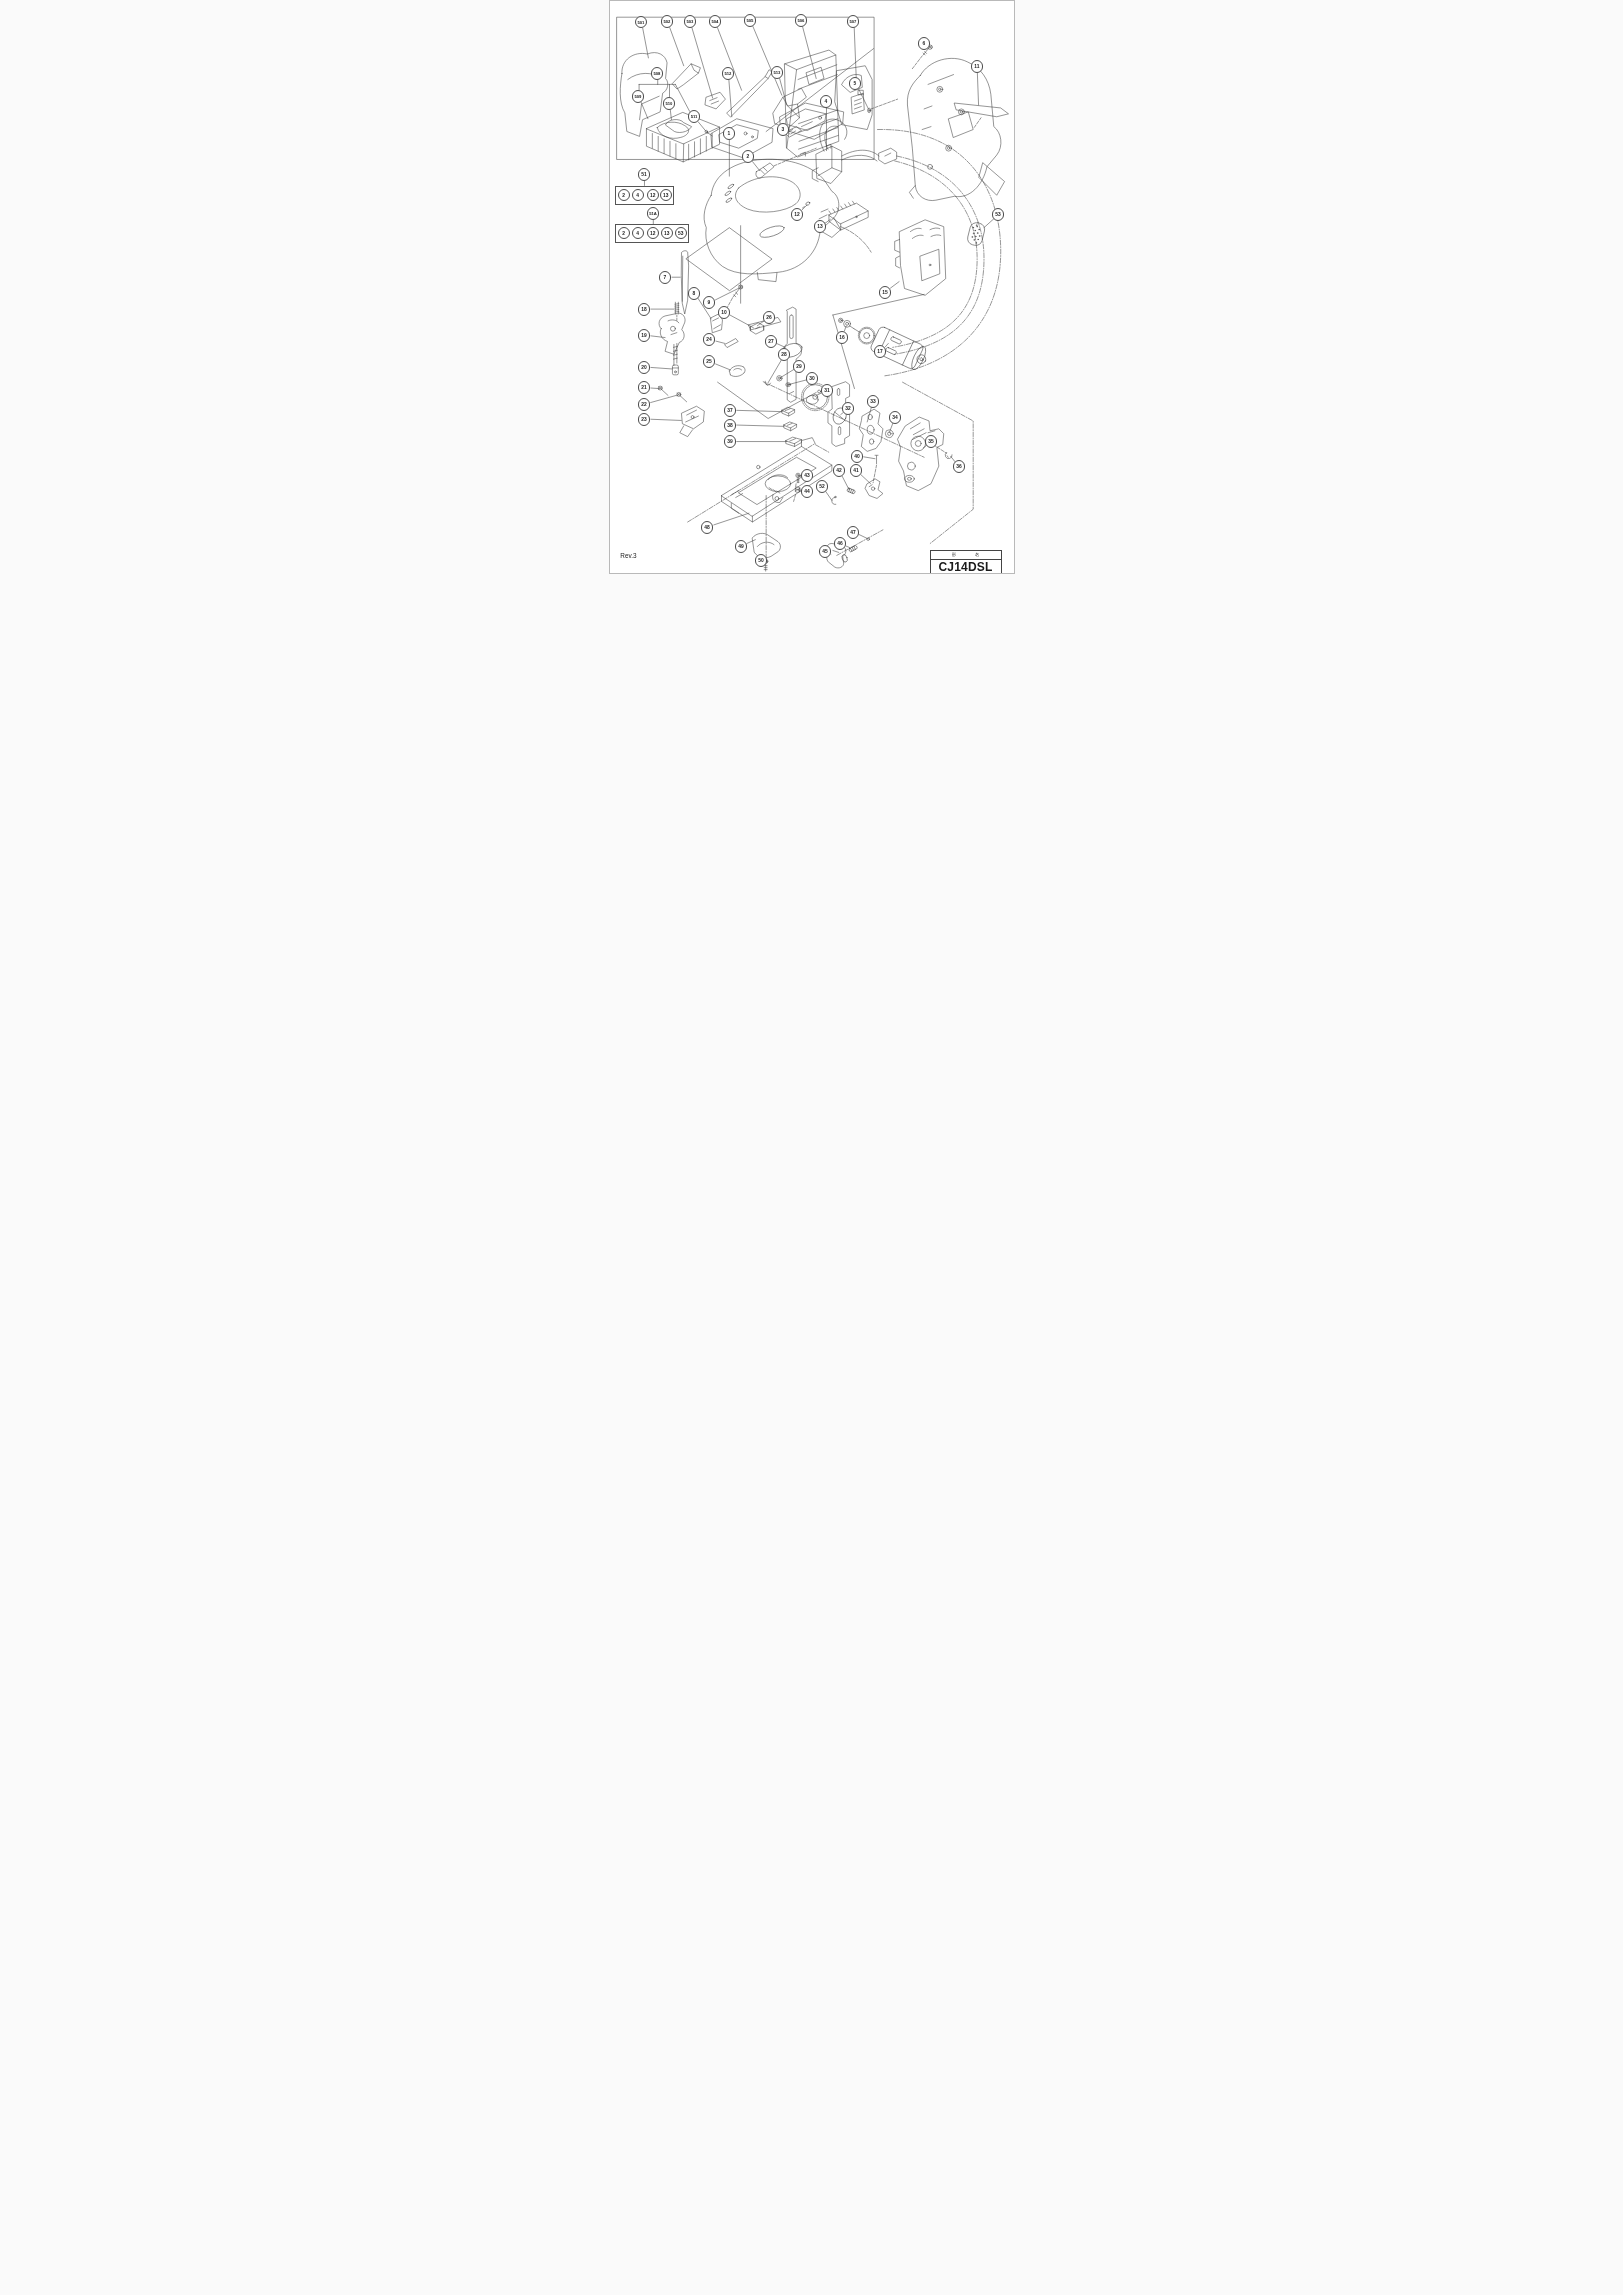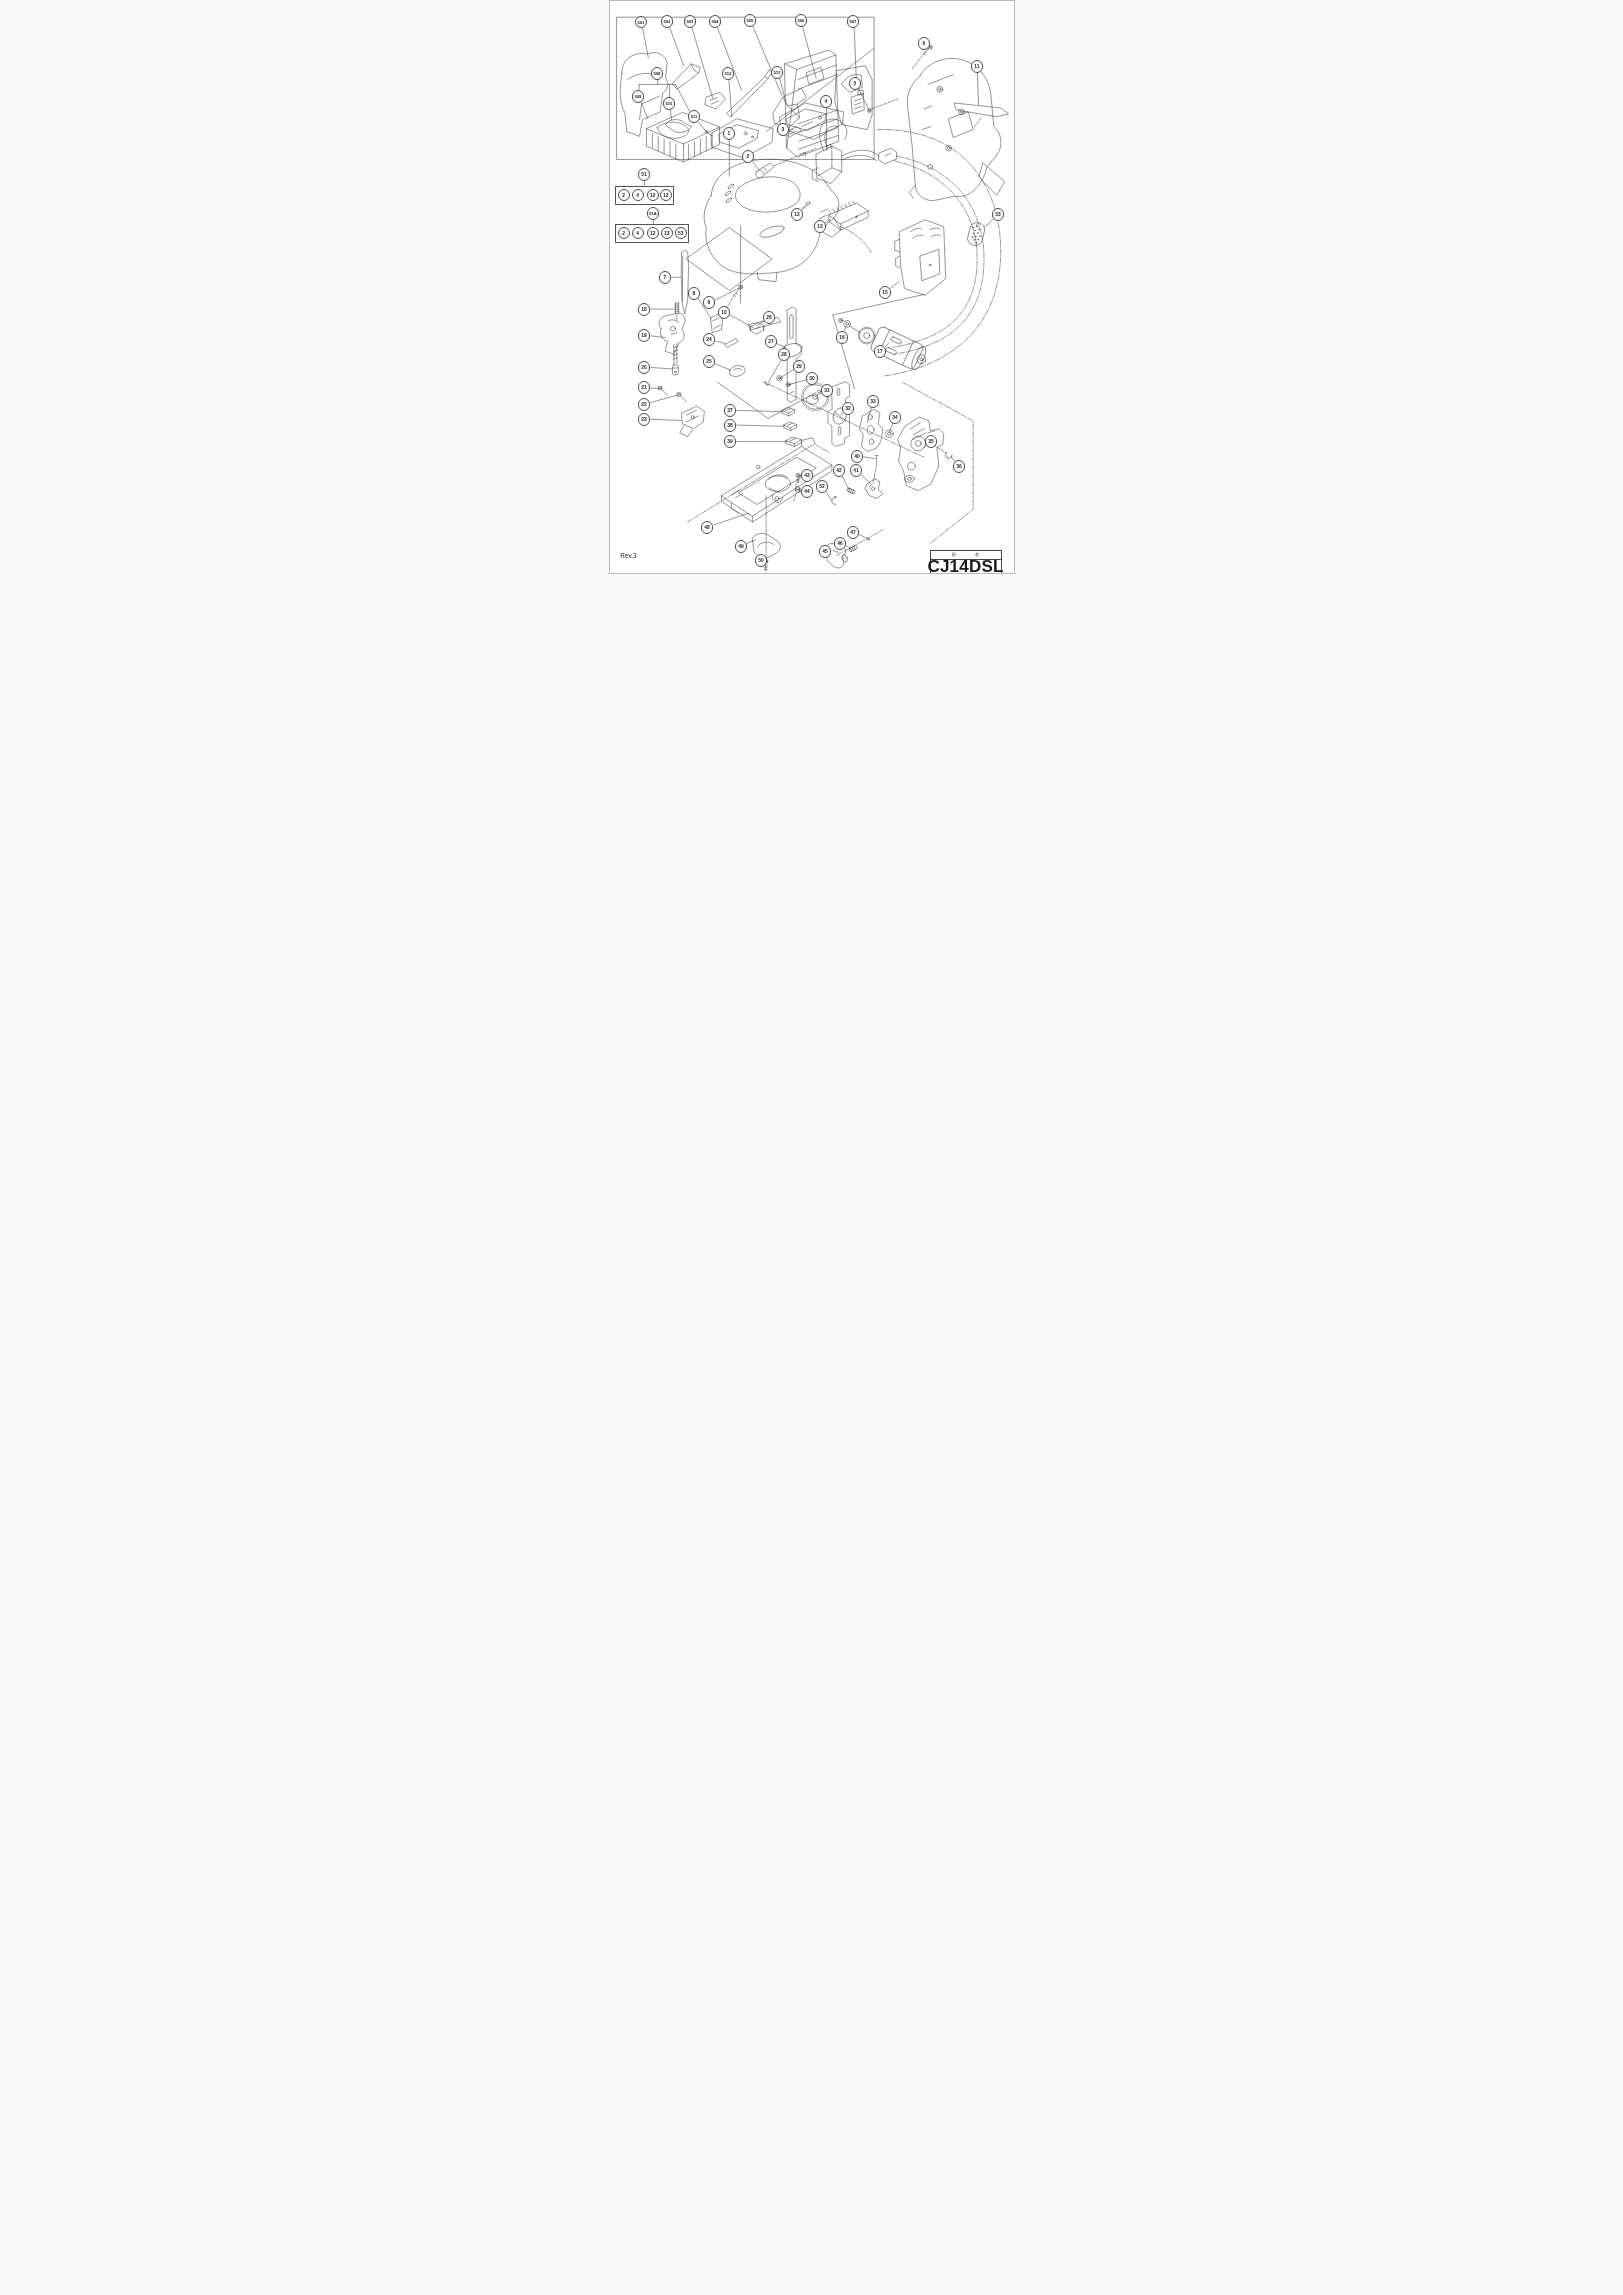--- a/index.html
+++ b/index.html
@@ -15,21 +15,21 @@
   .gbox{position:absolute;border:0.6px solid #555;background:#fff;box-sizing:border-box;z-index:4;}
   .gitem{position:absolute;width:12.3px;height:12.3px;border:0.6px solid #4c4c4c;border-radius:50%;
       background:#fff;display:flex;align-items:center;justify-content:center;
       font-weight:bold;font-size:4.9px;color:#222;box-sizing:border-box;z-index:5;}
   #rev{position:absolute;left:10.8px;top:551px;font-size:6.4px;color:#222;z-index:6;}
   #titleblock{position:absolute;left:320px;top:549px;width:72px;height:24px;
       border:0.8px solid #444;box-sizing:border-box;background:#fff;z-index:6;}
   #titleblock .row1{height:7.9px;border-bottom:0.7px solid #444;display:flex;align-items:center;
       justify-content:center;font-size:4.4px;letter-spacing:8.8px;text-indent:8.8px;color:#333;}
   #titleblock .row2{height:15px;display:flex;align-items:center;justify-content:center;
-      font-size:17px;font-weight:bold;color:#1a1a1a;letter-spacing:0.2px;}
+      font-size:12px;font-weight:bold;color:#1a1a1a;letter-spacing:0.2px;}
 </style>
 </head>
 <body>
 
 <div id="page">
 
   <svg id="art" viewBox="0 0 827 1170">
 
     <g>
       <rect x="14" y="33" width="524" height="290" stroke="#555" stroke-width="1.4"></rect>

